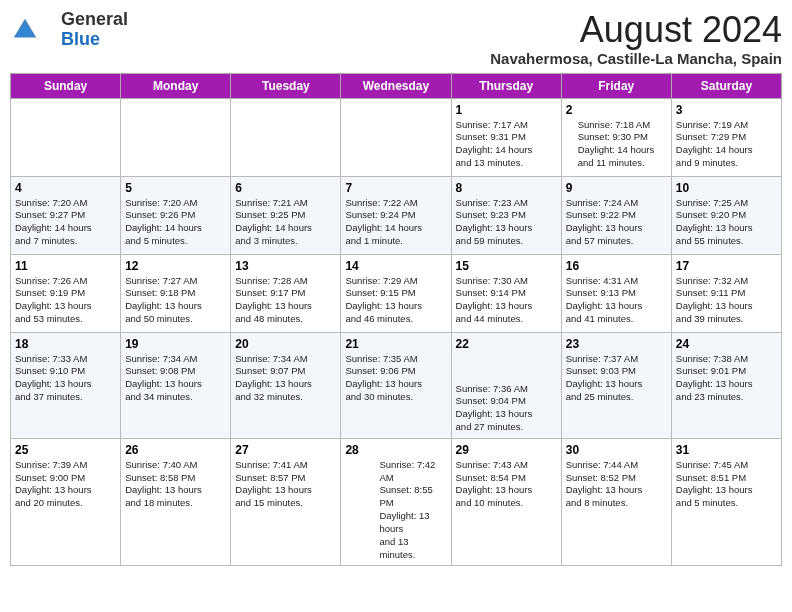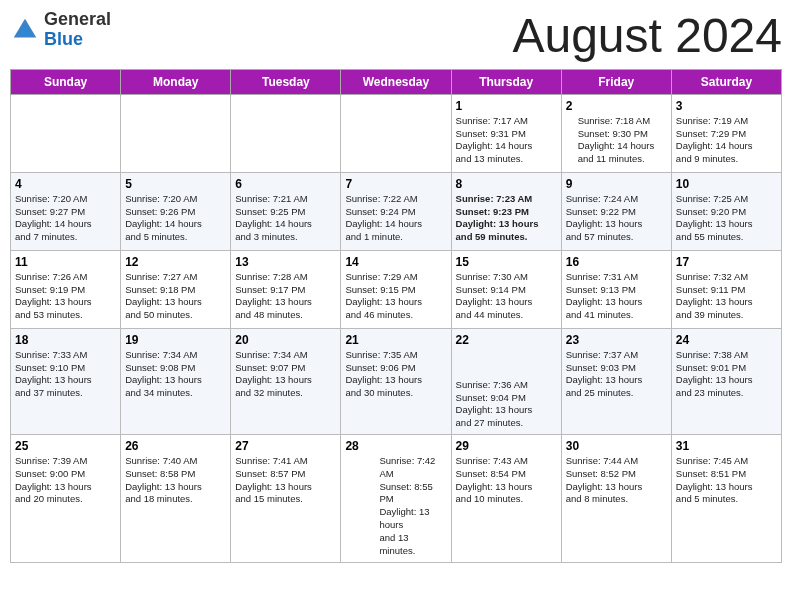--- a/index.html
+++ b/index.html
@@ -12,38 +12,38 @@
     }
     .header-area {
       display: flex;
       align-items: flex-start;
       justify-content: space-between;
       margin-bottom: 6px;
     }
     .logo {
       display: flex;
       align-items: center;
-      gap: 4px;
+      gap: 21px;
     }
     .logo-text {
       font-size: 18px;
       font-weight: bold;
       line-height: 1.1;
     }
     .logo-general { color: #333; }
     .logo-blue { color: #1a6fbd; }
     .logo-icon {
       width: 30px;
       height: 30px;
     }
     .title-area {
       text-align: right;
     }
     .month-title {
-      font-size: 48px;
+      font-size: 36px;
       font-weight: normal;
       color: #222;
       line-height: 1.1;
     }
     .location-title {
       font-size: 15px;
       color: #333;
       font-weight: bold;
     }
     .calendar-table {
@@ -93,20 +93,21 @@
       <polygon points="20,5 35,30 5,30" fill="#1a6fbd" opacity="0.85"></polygon>
       <polygon points="20,12 30,28 10,28" fill="#2288dd" opacity="0.5"></polygon>
     </svg>
     <div class="logo-text">
       <span class="logo-general">General</span><br>
       <span class="logo-blue">Blue</span>
     </div>
   </div>
   <div class="title-area">
     <div class="month-title">August 2024</div>
+    <div class="location-title">Navahermosa, Castille-La Mancha, Spain</div>
   </div>
 </div>
 
 <table class="calendar-table">
   <thead>
     <tr id="dow-row">
         <th>Sunday</th>
         <th>Monday</th>
         <th>Tuesday</th>
         <th>Wednesday</th>
@@ -167,21 +168,21 @@
         </td>
         <td>
           <div class="day-number">7</div>
           <div class="day-info" style="white-space: pre-line;">Sunrise: 7:22 AM
 Sunset: 9:24 PM
 Daylight: 14 hours
 and 1 minute.</div>
         </td>
         <td>
           <div class="day-number">8</div>
-          <div class="day-info" style="white-space: pre-line; font-weight: bold;">Sunrise: 7:23 AM
+          <div class="day-info" style="white-space: pre-line;">Sunrise: 7:23 AM
 Sunset: 9:23 PM
 Daylight: 13 hours
 and 59 minutes.</div>
         </td>
         <td>
           <div class="day-number">9</div>
           <div class="day-info" style="white-space: pre-line;">Sunrise: 7:24 AM
 Sunset: 9:22 PM
 Daylight: 13 hours
 and 57 minutes.</div>
@@ -225,21 +226,21 @@
         </td>
         <td>
           <div class="day-number">15</div>
           <div class="day-info" style="white-space: pre-line;">Sunrise: 7:30 AM
 Sunset: 9:14 PM
 Daylight: 13 hours
 and 44 minutes.</div>
         </td>
         <td>
           <div class="day-number">16</div>
-          <div class="day-info" style="white-space: pre-line;">Sunrise: 7:31 AM
+          <div class="day-info" style="white-space: pre-line;">Sunrise: 4:31 AM
 Sunset: 9:13 PM
 Daylight: 13 hours
 and 41 minutes.</div>
         </td>
         <td>
           <div class="day-number">17</div>
           <div class="day-info" style="white-space: pre-line;">Sunrise: 7:32 AM
 Sunset: 9:11 PM
 Daylight: 13 hours
 and 39 minutes.</div>

